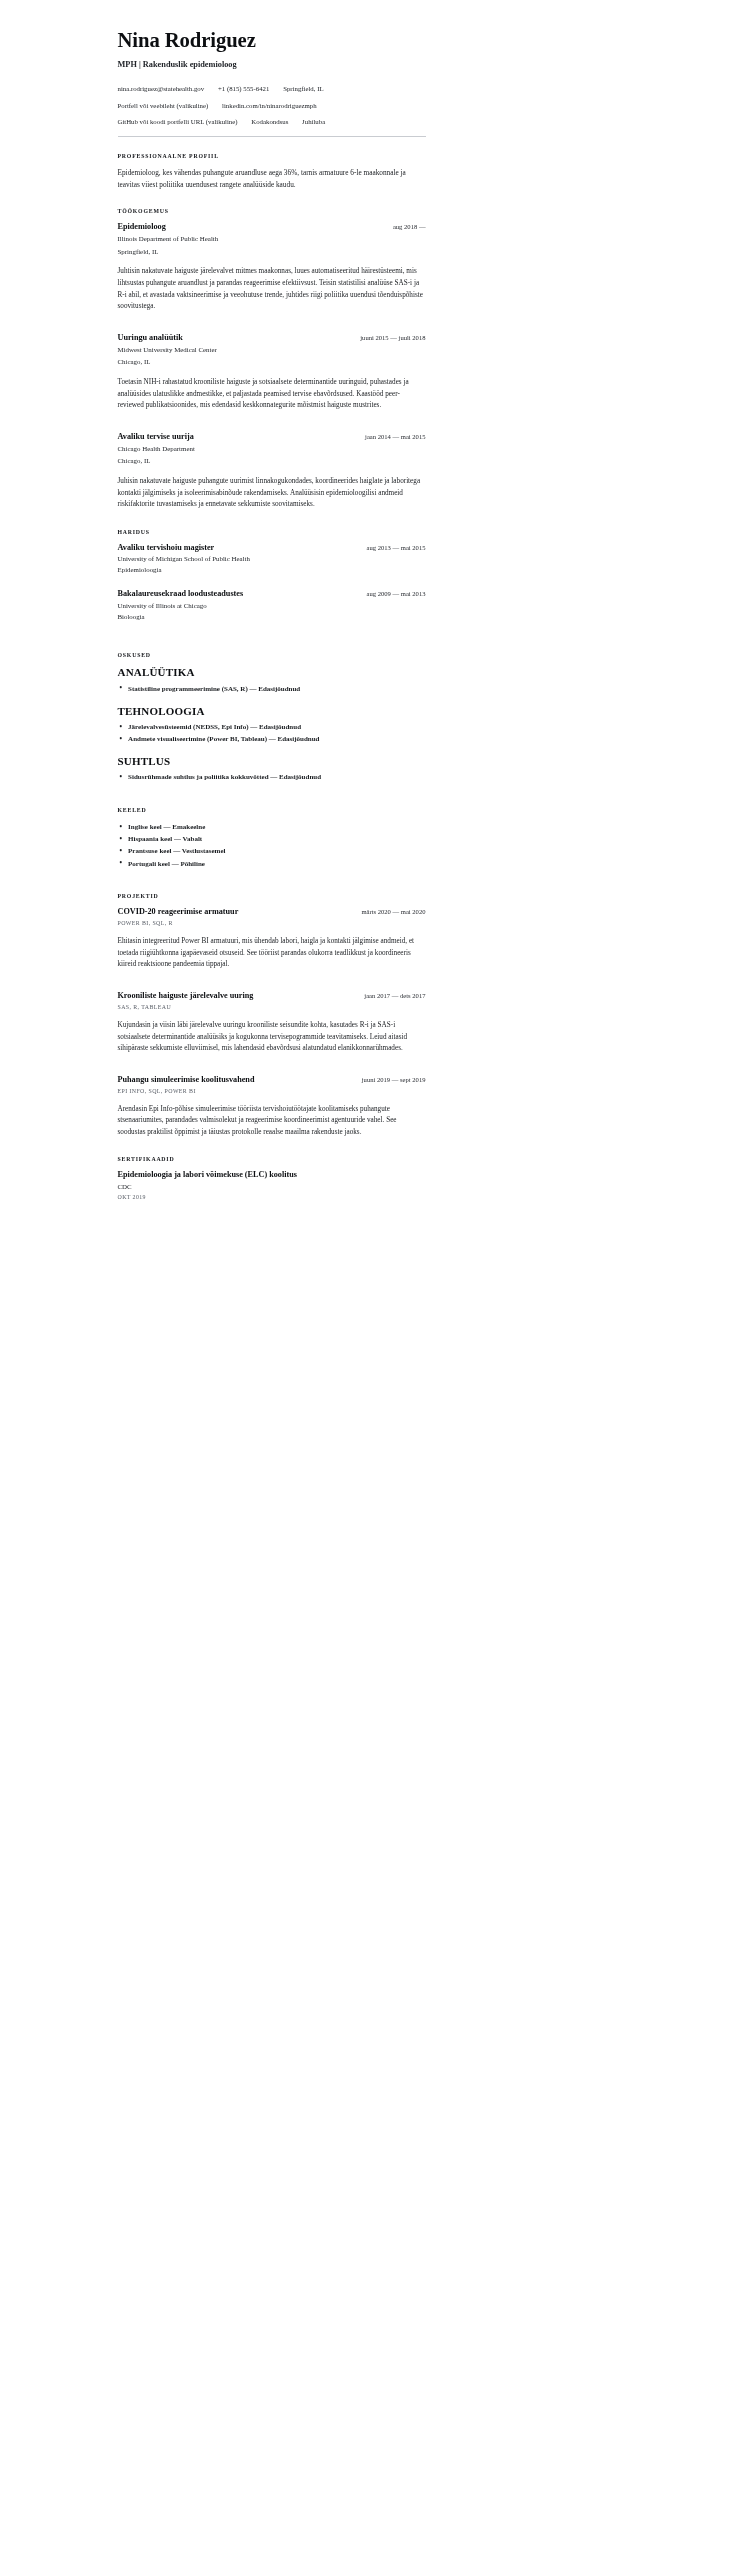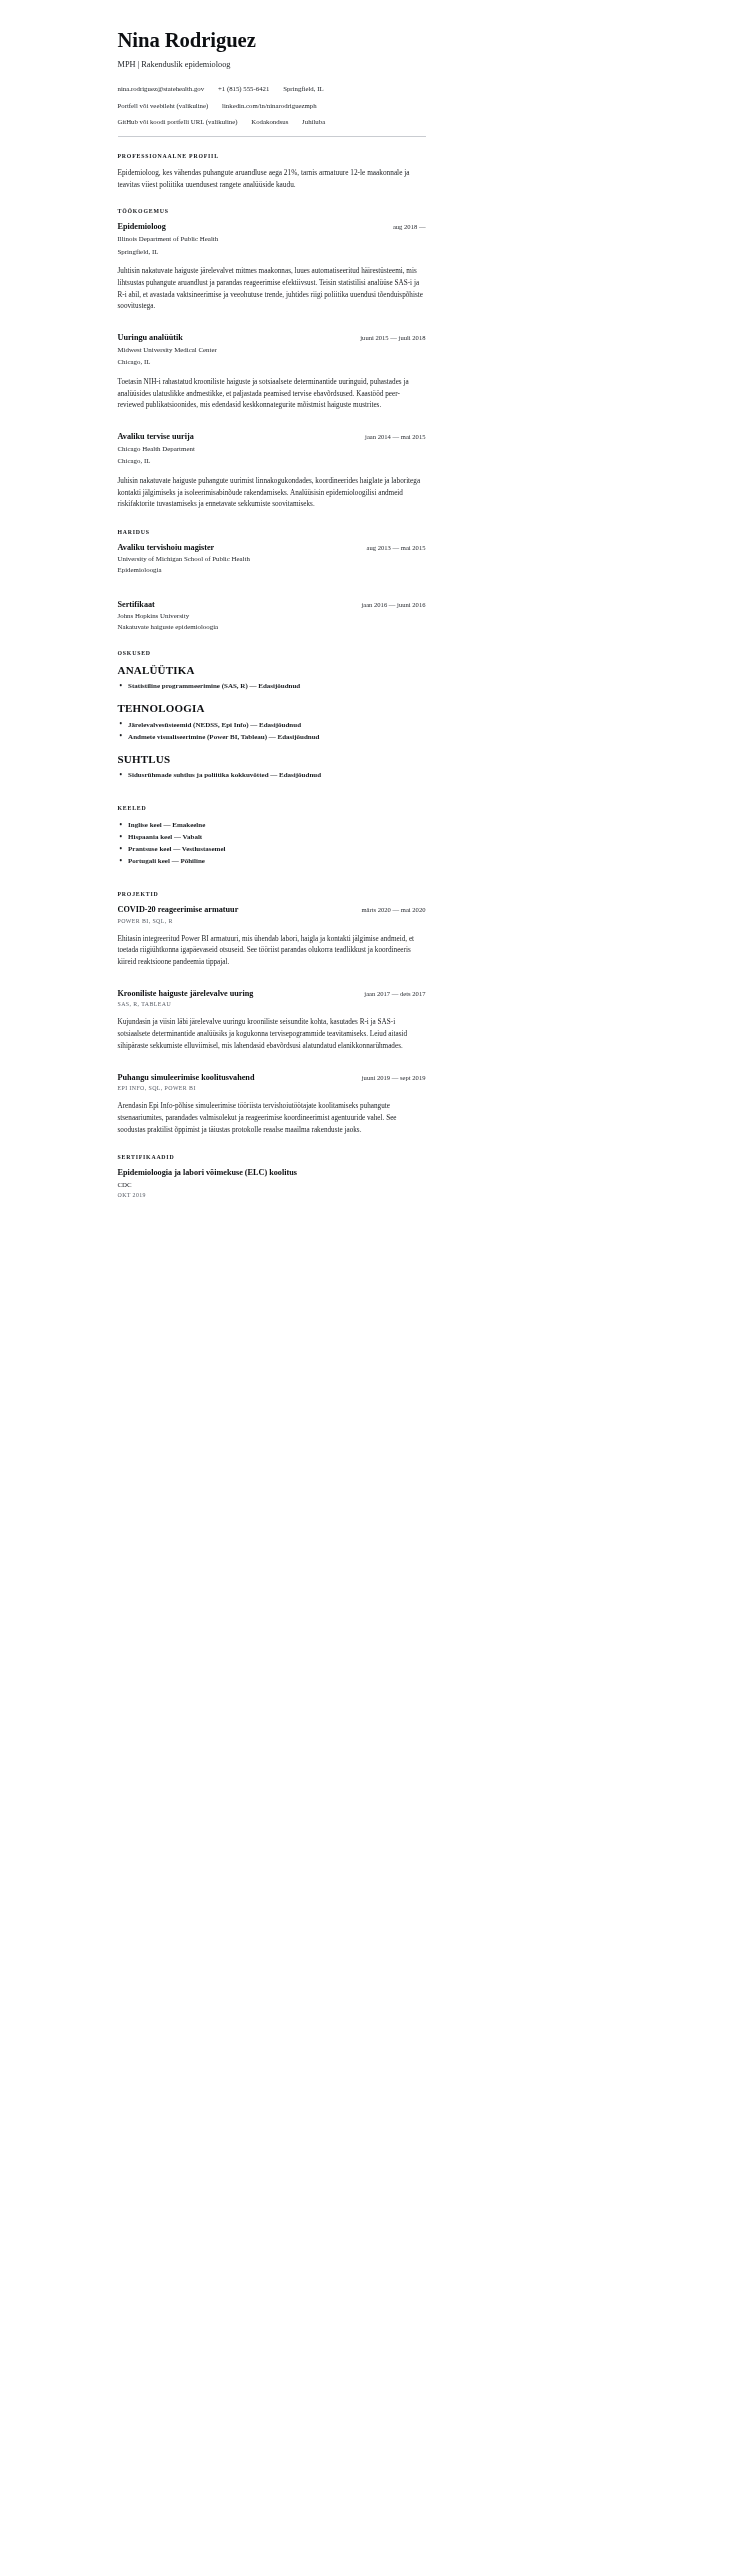--- a/index.html
+++ b/index.html
@@ -29,21 +29,21 @@
   .name {
     font-size: 20.7px;
     font-weight: 700;
     letter-spacing: -0.1px;
     line-height: 1.1;
     margin: 0 0 8.1px 0;
     color: #0d0f12;
   }
   .headline {
     font-size: 8.3px;
-    font-weight: 400;
+    font-weight: 700;
     color: #23262b;
     margin: 0 0 13.8px 0;
     line-height: 1.3;
   }
   .contact-row {
     display: flex;
     flex-wrap: wrap;
     font-size: 6.8px;
     color: #23262b;
     line-height: 1.35;
@@ -185,21 +185,21 @@
     <div class="contact-row">
       <span class="c-item">GitHub või koodi portfelli URL (valikuline)</span>
       <span class="c-item">Kodakondsus</span>
       <span class="c-item">Juhiluba</span>
     </div>
 
     <hr class="rule">
 
     <div class="section">
       <div class="section-title">PROFESSIONAALNE PROFIIL</div>
-      <p class="summary">Epidemioloog, kes vähendas puhangute aruandluse aega 21%, tarnis armatuure 12-le maakonnale ja teavitas viiest poliitika uuendusest rangete analüüside kaudu.</p>
+      <p class="summary">Epidemioloog, kes vähendas puhangute aruandluse aega 36%, tarnis armatuure 6-le maakonnale ja teavitas viiest poliitika uuendusest rangete analüüside kaudu.</p>
     </div>
 
     <div class="section-gap"></div>
 
     <div class="section">
       <div class="section-title">TÖÖKOGEMUS</div>
 
       <div class="entry">
         <div class="entry-head">
           <div class="entry-title">Epidemioloog</div>
@@ -244,31 +244,31 @@
         <div class="entry-head">
           <div class="entry-title">Avaliku tervishoiu magister</div>
           <div class="entry-date">aug 2013 — mai 2015</div>
         </div>
         <div class="entry-org">University of Michigan School of Public Health</div>
         <div class="entry-org">Epidemioloogia</div>
       </div>
 
       <div class="entry-spacer sm"></div>
 
+      <div class="entry">
+        <div class="entry-head">
+          <div class="entry-title">Bakalaureusekraad loodusteadustes</div>
+          <div class="entry-date">aug 2009 — mai 2013</div>
+        </div>
+        <div class="entry-org">University of Illinois at Chicago</div>
+        <div class="entry-org">Bioloogia</div>
+      </div>
 
       <div class="entry-spacer sm"></div>
 
-      <div class="entry">
-        <div class="entry-head">
-          <div class="entry-title">Sertifikaat</div>
-          <div class="entry-date">jaan 2016 — juuni 2016</div>
-        </div>
-        <div class="entry-org">Johns Hopkins University</div>
-        <div class="entry-org">Nakatuvate haiguste epidemioloogia</div>
-      </div>
     </div>
 
     <div class="section-gap"></div>
 
     <div class="section">
       <div class="section-title">OSKUSED</div>
 
       <div class="skill-group">
         <div class="skill-group-title">ANALÜÜTIKA</div>
         <ul class="bullets">

